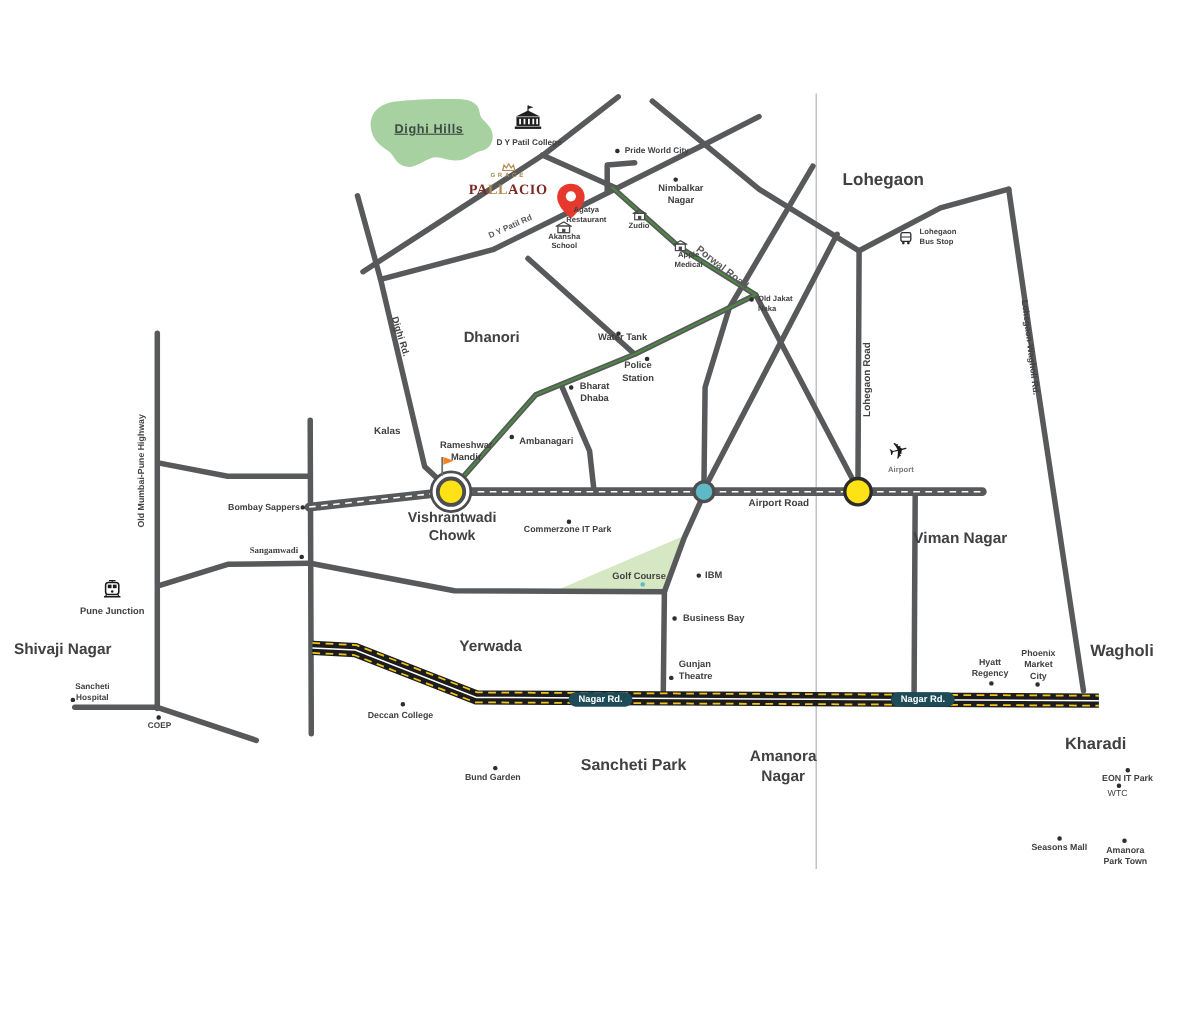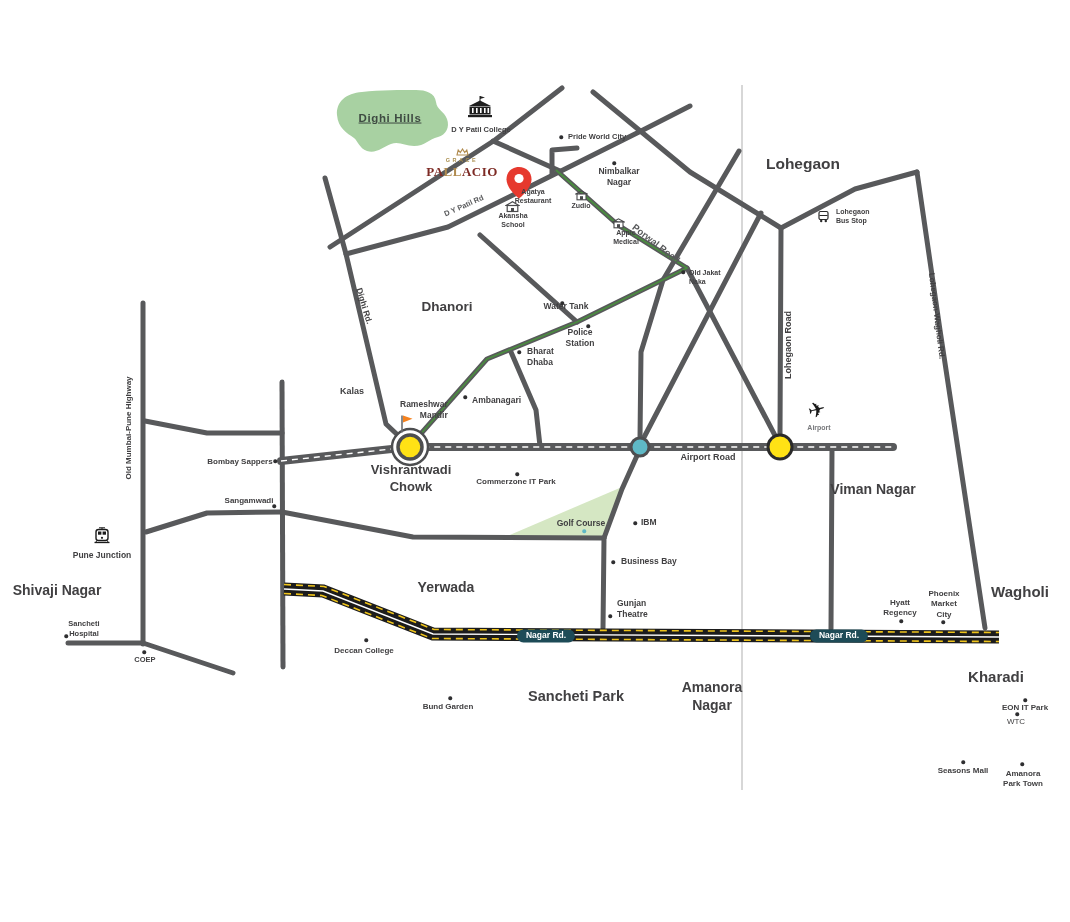--- a/index.html
+++ b/index.html
@@ -187,31 +187,31 @@
       <div class="lbl" style="left: 836px; top: 216px; font-size: 7px; font-weight: 600; text-align: left; transform: translate(0px, -50%);">Lohegaon
 Bus Stop</div>
       <div class="lbl" style="left: 689px; top: 277px; font-size: 7px; font-weight: 600; text-align: left; transform: translate(0px, -50%);">Old Jakat
 Naka</div>
       <div class="dot" style="left: 683px; top: 272px;"></div>
       <div class="lbl" style="left: 566px; top: 295px; font-size: 8.5px; font-weight: 600; text-align: right; transform: translate(-50%, -50%); margin-top: 12px;">Water Tank</div>
       <div class="dot" style="left: 562px; top: 303px;"></div>
       <div class="lbl" style="left: 580px; top: 338px; font-size: 8.5px; font-weight: 600; text-align: center; transform: translate(-50%, -50%);">Police
 Station</div>
       <div class="dot" style="left: 588px; top: 326px;"></div>
-      <div class="lbl" style="left: 527px; top: 357px; font-size: 8.5px; font-weight: 600; text-align: left; transform: translate(0px, -50%);">Bharat
+      <div class="lbl" style="left: 527px; top: 357px; font-size: 8.5px; font-weight: 600; text-align: center; transform: translate(0px, -50%);">Bharat
 Dhaba</div>
       <div class="dot" style="left: 519px; top: 352px;"></div>
       <div class="lbl" style="left: 472px; top: 401px; font-size: 8.5px; font-weight: 600; text-align: left; transform: translate(0px, -50%);">Ambanagari</div>
       <div class="dot" style="left: 465px; top: 397px;"></div>
-      <div class="lbl" style="left: 400px; top: 410px; font-size: 8.5px; font-weight: 600; text-align: right; transform: translate(0px, -50%);">Rameshwar
+      <div class="lbl" style="left: 400px; top: 410px; font-size: 8.5px; font-weight: 600; text-align: center; transform: translate(0px, -50%);">Rameshwar
 Mandir</div>
       <div class="lbl" style="left: 352px; top: 392px; font-size: 9px; font-weight: 600; text-align: center; transform: translate(-50%, -50%);">Kalas</div>
       <div class="lbl" style="left: 240px; top: 462px; font-size: 8px; font-weight: 600; text-align: center; transform: translate(-50%, -50%);">Bombay Sappers</div>
       <div class="dot" style="left: 275px; top: 461px;"></div>
-      <div class="lbl" style="left: 249px; top: 501px; font-size: 8px; font-weight: 600; text-align: left; transform: translate(-50%, -50%);">Sangamwadi</div>
+      <div class="lbl" style="left: 249px; top: 501px; font-size: 8px; font-weight: 600; text-align: left; transform: translate(-50%, -50%); font-family: Liberation Serif, serif;">Sangamwadi</div>
       <div class="dot" style="left: 274px; top: 506px;"></div>
       <div class="lbl" style="left: 102px; top: 556px; font-size: 8.5px; font-weight: 700; text-align: center; transform: translate(-50%, -50%);">Pune Junction</div>
       <div class="lbl" style="left: 84px; top: 629px; font-size: 7.5px; font-weight: 600; text-align: center; transform: translate(-50%, -50%);">Sancheti
 Hospital</div>
       <div class="dot" style="left: 66px; top: 636px;"></div>
       <div class="lbl" style="left: 145px; top: 660px; font-size: 7.5px; font-weight: 600; text-align: center; transform: translate(-50%, -50%);">COEP</div>
       <div class="dot" style="left: 144px; top: 652px;"></div>
       <div class="lbl" style="left: 516px; top: 482px; font-size: 8px; font-weight: 600; text-align: center; transform: translate(-50%, -50%);">Commerzone IT Park</div>
       <div class="dot" style="left: 517px; top: 474px;"></div>
       <div class="lbl" style="left: 581px; top: 524px; font-size: 8.5px; font-weight: 600; text-align: center; transform: translate(-50%, -50%);">Golf Course</div>

